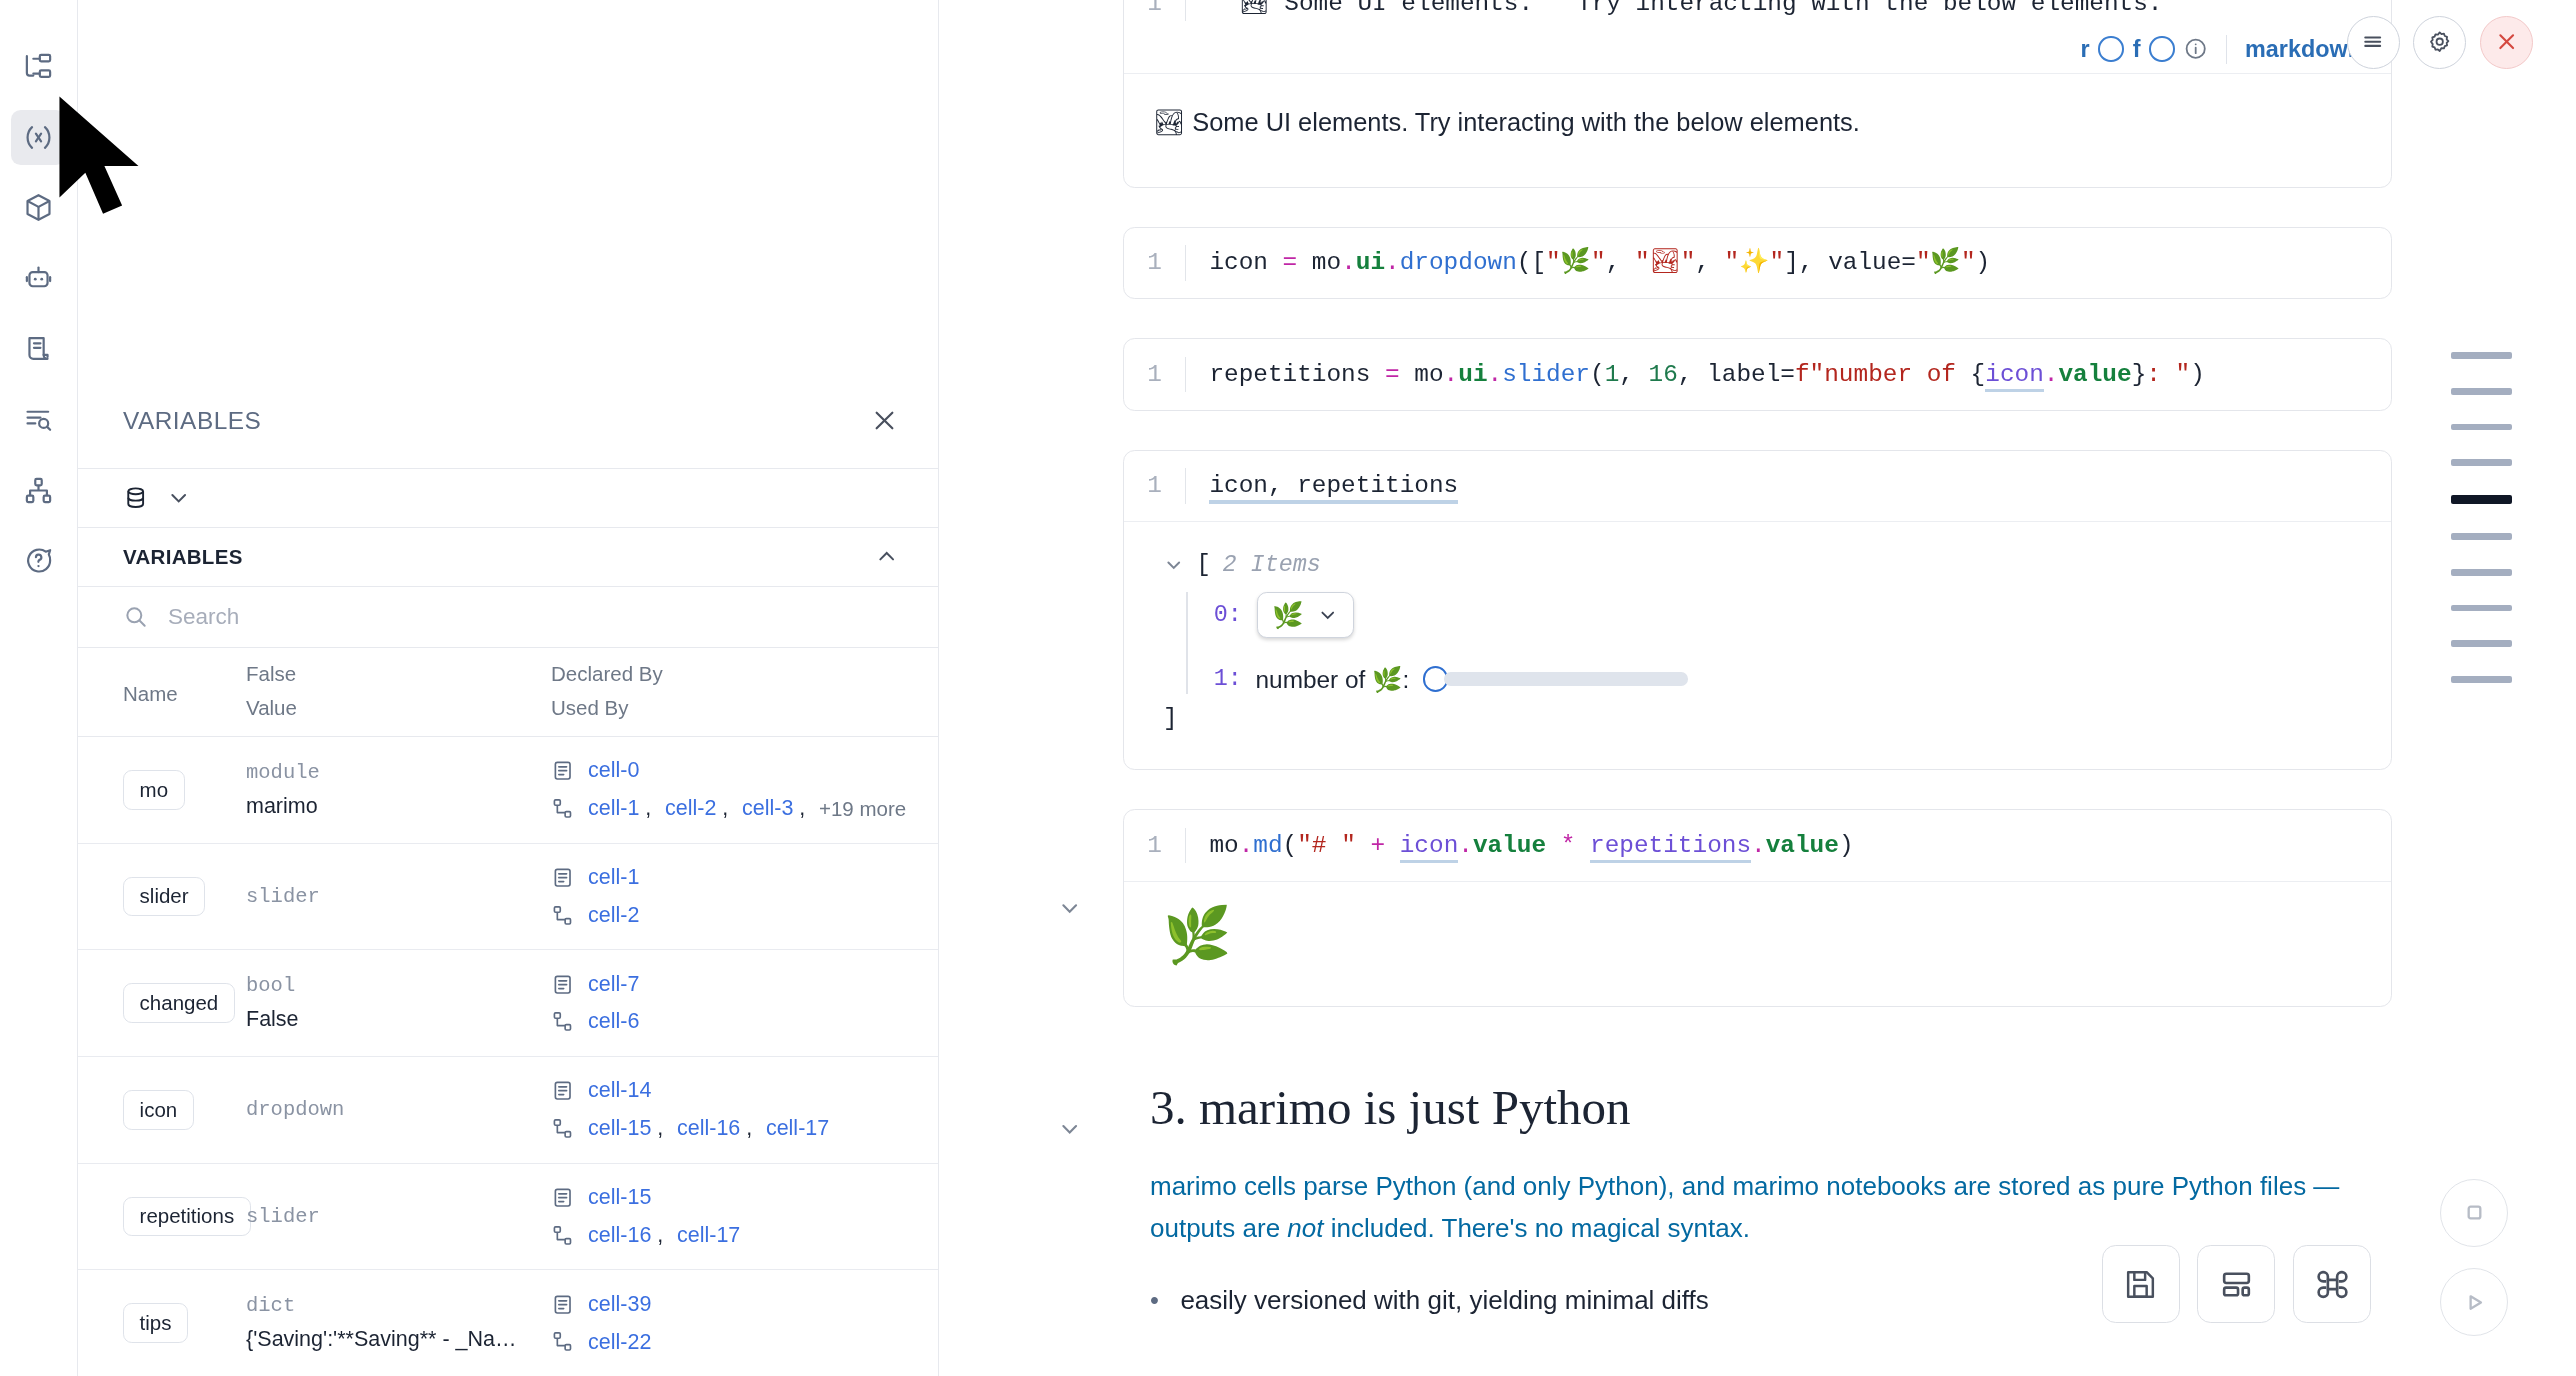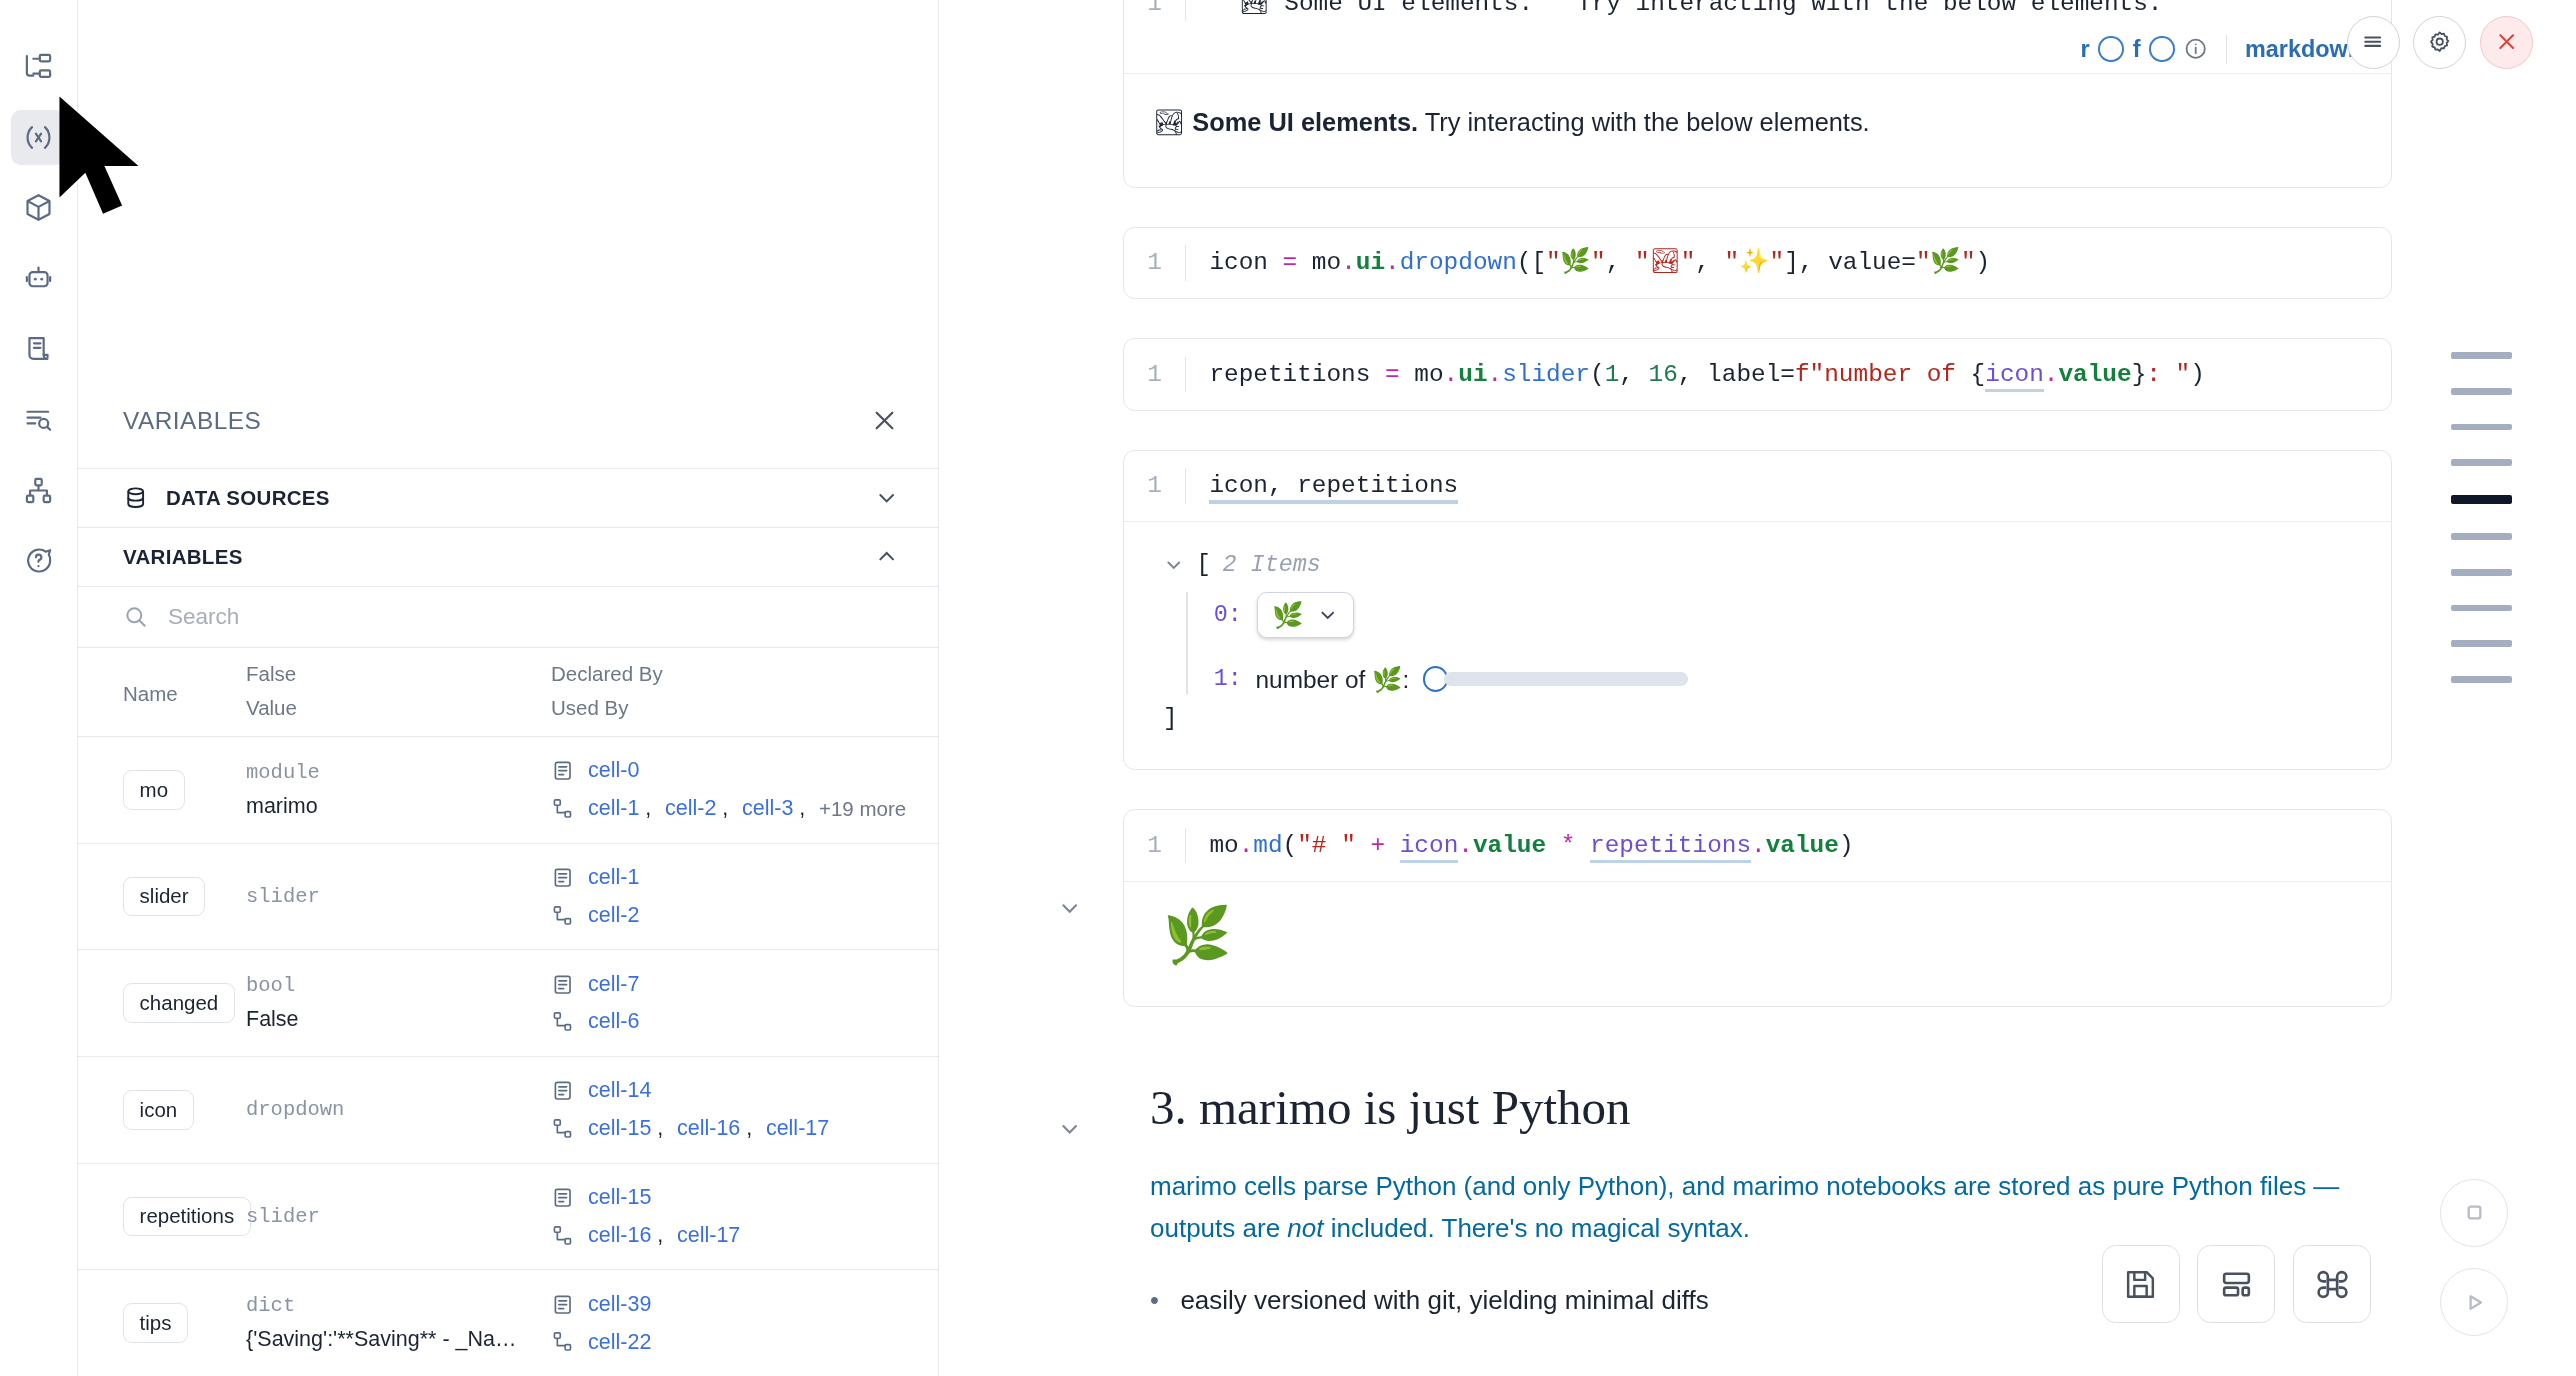--- a/index.html
+++ b/index.html
@@ -132,21 +132,21 @@
   .k-num  { color: #1f7a4d; }
   .k-str  { color: #b3261e; }
   .k-var  { color: #6c4fd6; }
   .k-plain{ color: #1c2433; }
   .u { border-bottom: 5.9px solid #bed2e6; padding-bottom: 1px; }
 
   .out { border-top: 1px solid #eceef2; padding: 29px 39px 37px 39px; }
 
   
   .md-out { padding: 29px 29px 45px 29px; font-size: 25.4px; color: #1c2433; line-height: 1.5; }
-  .md-out b { font-weight: 700; }
+  .md-out b { font-weight: 400; }
 
   
   .cell-toolbar {
     display: flex; align-items: center; justify-content: flex-end; gap: 17.6px;
     padding: 9.8px 29px 9.8px 0; border-bottom: 1px solid #eceef2;
     font-size: 23.4px;
   }
   .rf { display: flex; align-items: center; gap: 8.8px; color: #2a6db5; font-weight: 700; }
   .rf .ring { width: 25.4px; height: 25.4px; border: 2.4px solid #3b7ed0; border-radius: 50%; }
   .rf .info { color: #6e7887; display: flex; }
@@ -310,21 +310,20 @@
     </div>
 
     <div class="section">
       <span class="ico">
         <svg viewBox="0 0 24 24" fill="none" stroke="currentColor" stroke-width="1.8">
             <ellipse cx="12" cy="6" rx="7" ry="2.8"></ellipse>
             <path d="M5 6v12c0 1.6 3.1 2.8 7 2.8s7-1.2 7-2.8V6"></path>
             <path d="M5 12c0 1.6 3.1 2.8 7 2.8s7-1.2 7-2.8"></path>
           </svg>
       </span>
-      <span class="lbl">DATA SOURCES</span>
       <span class="chev">
         <svg viewBox="0 0 24 24" fill="none" stroke="currentColor" stroke-width="1.9" stroke-linecap="round">
             <path d="M6 9.5 12 15.5 18 9.5"></path>
           </svg>
       </span>
     </div>
 
     <div class="section">
       <span class="lbl">VARIABLES</span>
       <span class="chev">

